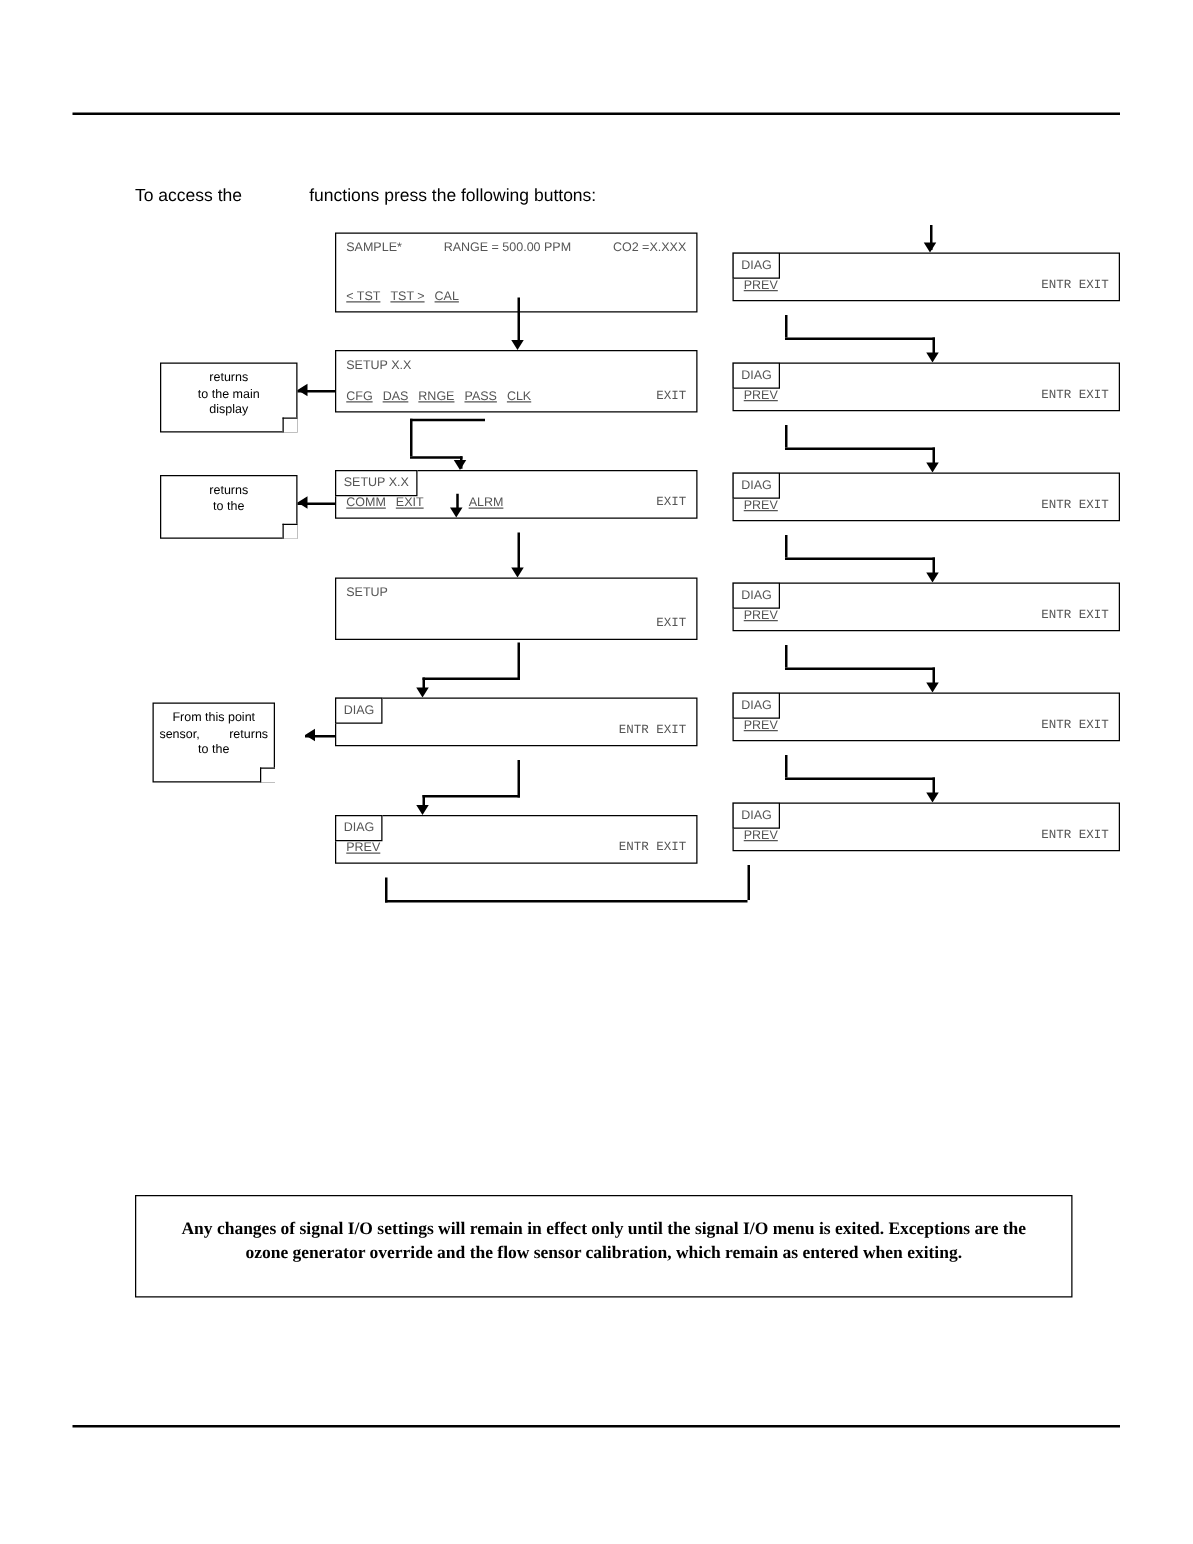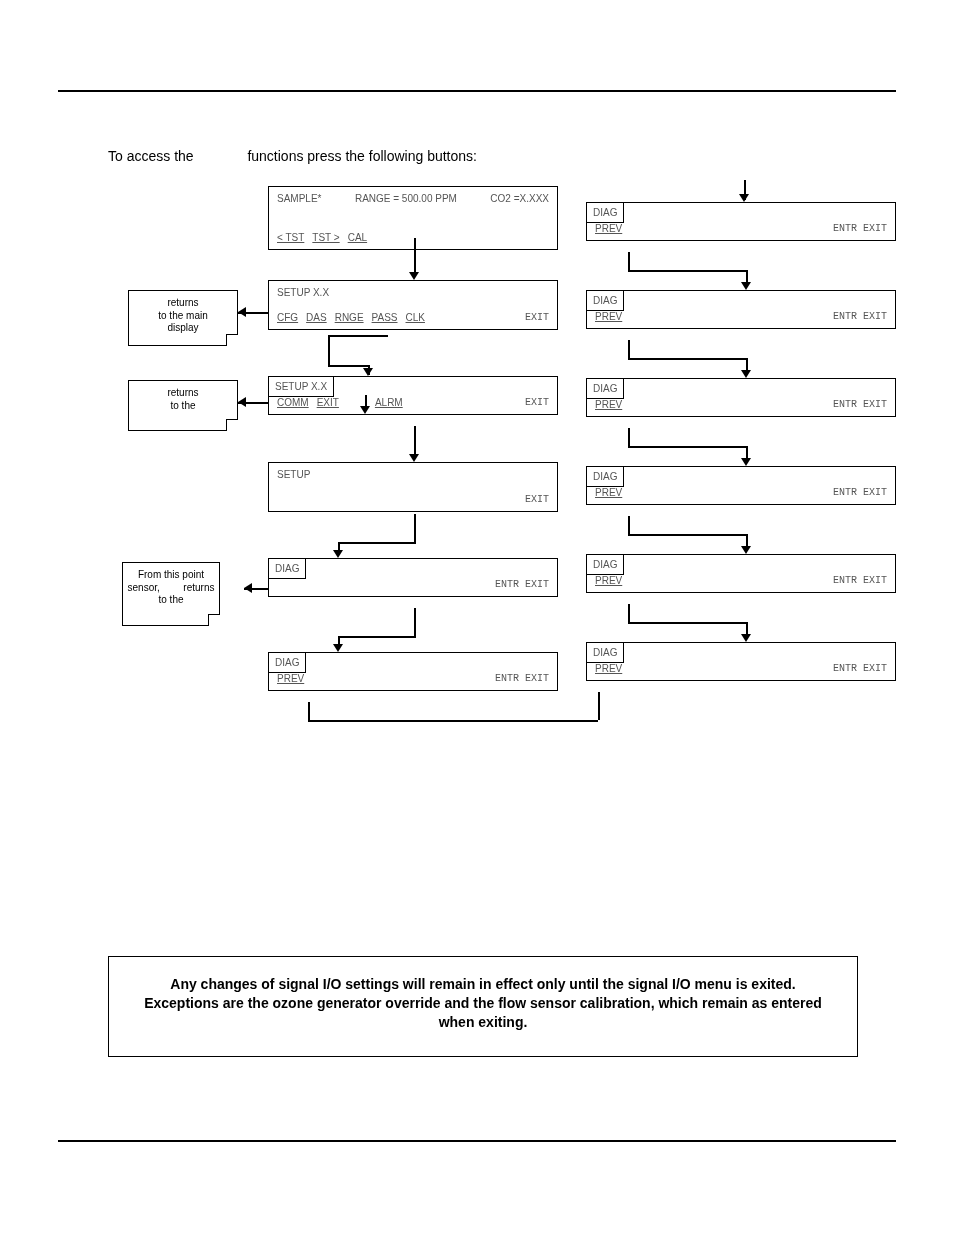--- a/index.html
+++ b/index.html
@@ -105,21 +105,21 @@
     padding: 18px 28px 24px 28px;
     text-align: center;
   }
   .note-title {
     font-family: Verdana, Arial, sans-serif;
     font-weight: bold;
     font-size: 14px;
     margin-bottom: 28px;
   }
   .note-body {
-    font-family: Liberation Sans, sans-serif;
+    font-family: Liberation Serif, serif;
     font-weight: bold;
     font-size: 14px;
     line-height: 1.35;
   }
   .bottom-rule {
     position: absolute;
     left: 58px; right: 58px; top: 1140px;
     border-top: 2px solid #000;
   }
   .footer {

